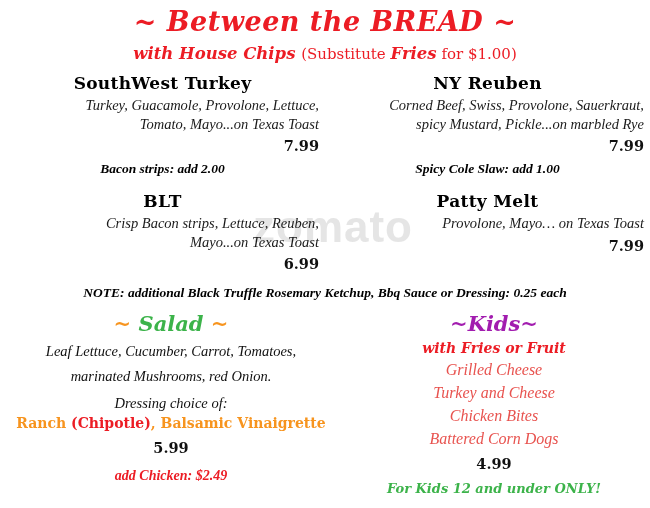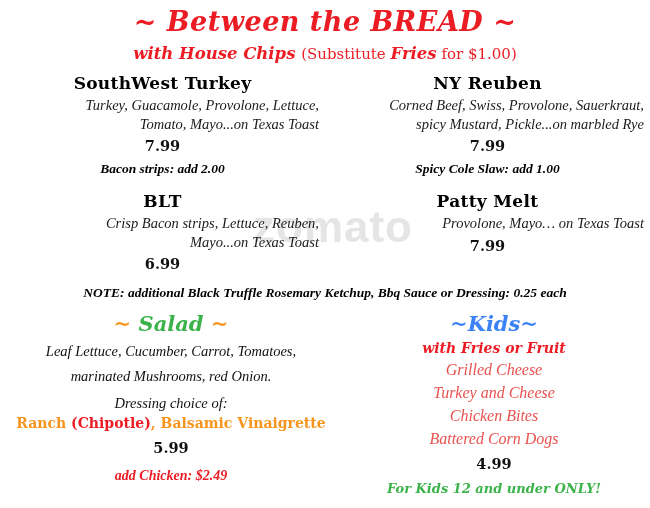--- a/index.html
+++ b/index.html
@@ -97,20 +97,21 @@
     color: #1a1a1a;
     line-height: 1.28;
     text-align: right;
   }
   .item-price {
     font-family: "DejaVu Serif", serif;
     font-weight: bold;
     font-size: 14.5px;
     color: #111;
     margin-top: 4px;
+    text-align: right;
   }
   .item-addon {
     font-family: "Liberation Serif", serif;
     font-style: italic;
     font-weight: bold;
     font-size: 13.5px;
     color: #000;
     margin-top: 7px;
   }
   .spacer-lg { height: 14px; }
@@ -179,21 +180,21 @@
     font-size: 14px;
     color: #ec1c24;
     margin-top: 12px;
   }
 
   .kids-title {
     font-family: "DejaVu Serif", serif;
     font-style: italic;
     font-weight: bold;
     font-size: 21px;
-    color: #3b82f6;
+    color: #a21caf;
   }
   .kids-sub {
     font-family: "DejaVu Serif", serif;
     font-style: italic;
     font-weight: bold;
     font-size: 14px;
     color: #ec1c24;
     margin-top: 4px;
   }
   .kids-item {

